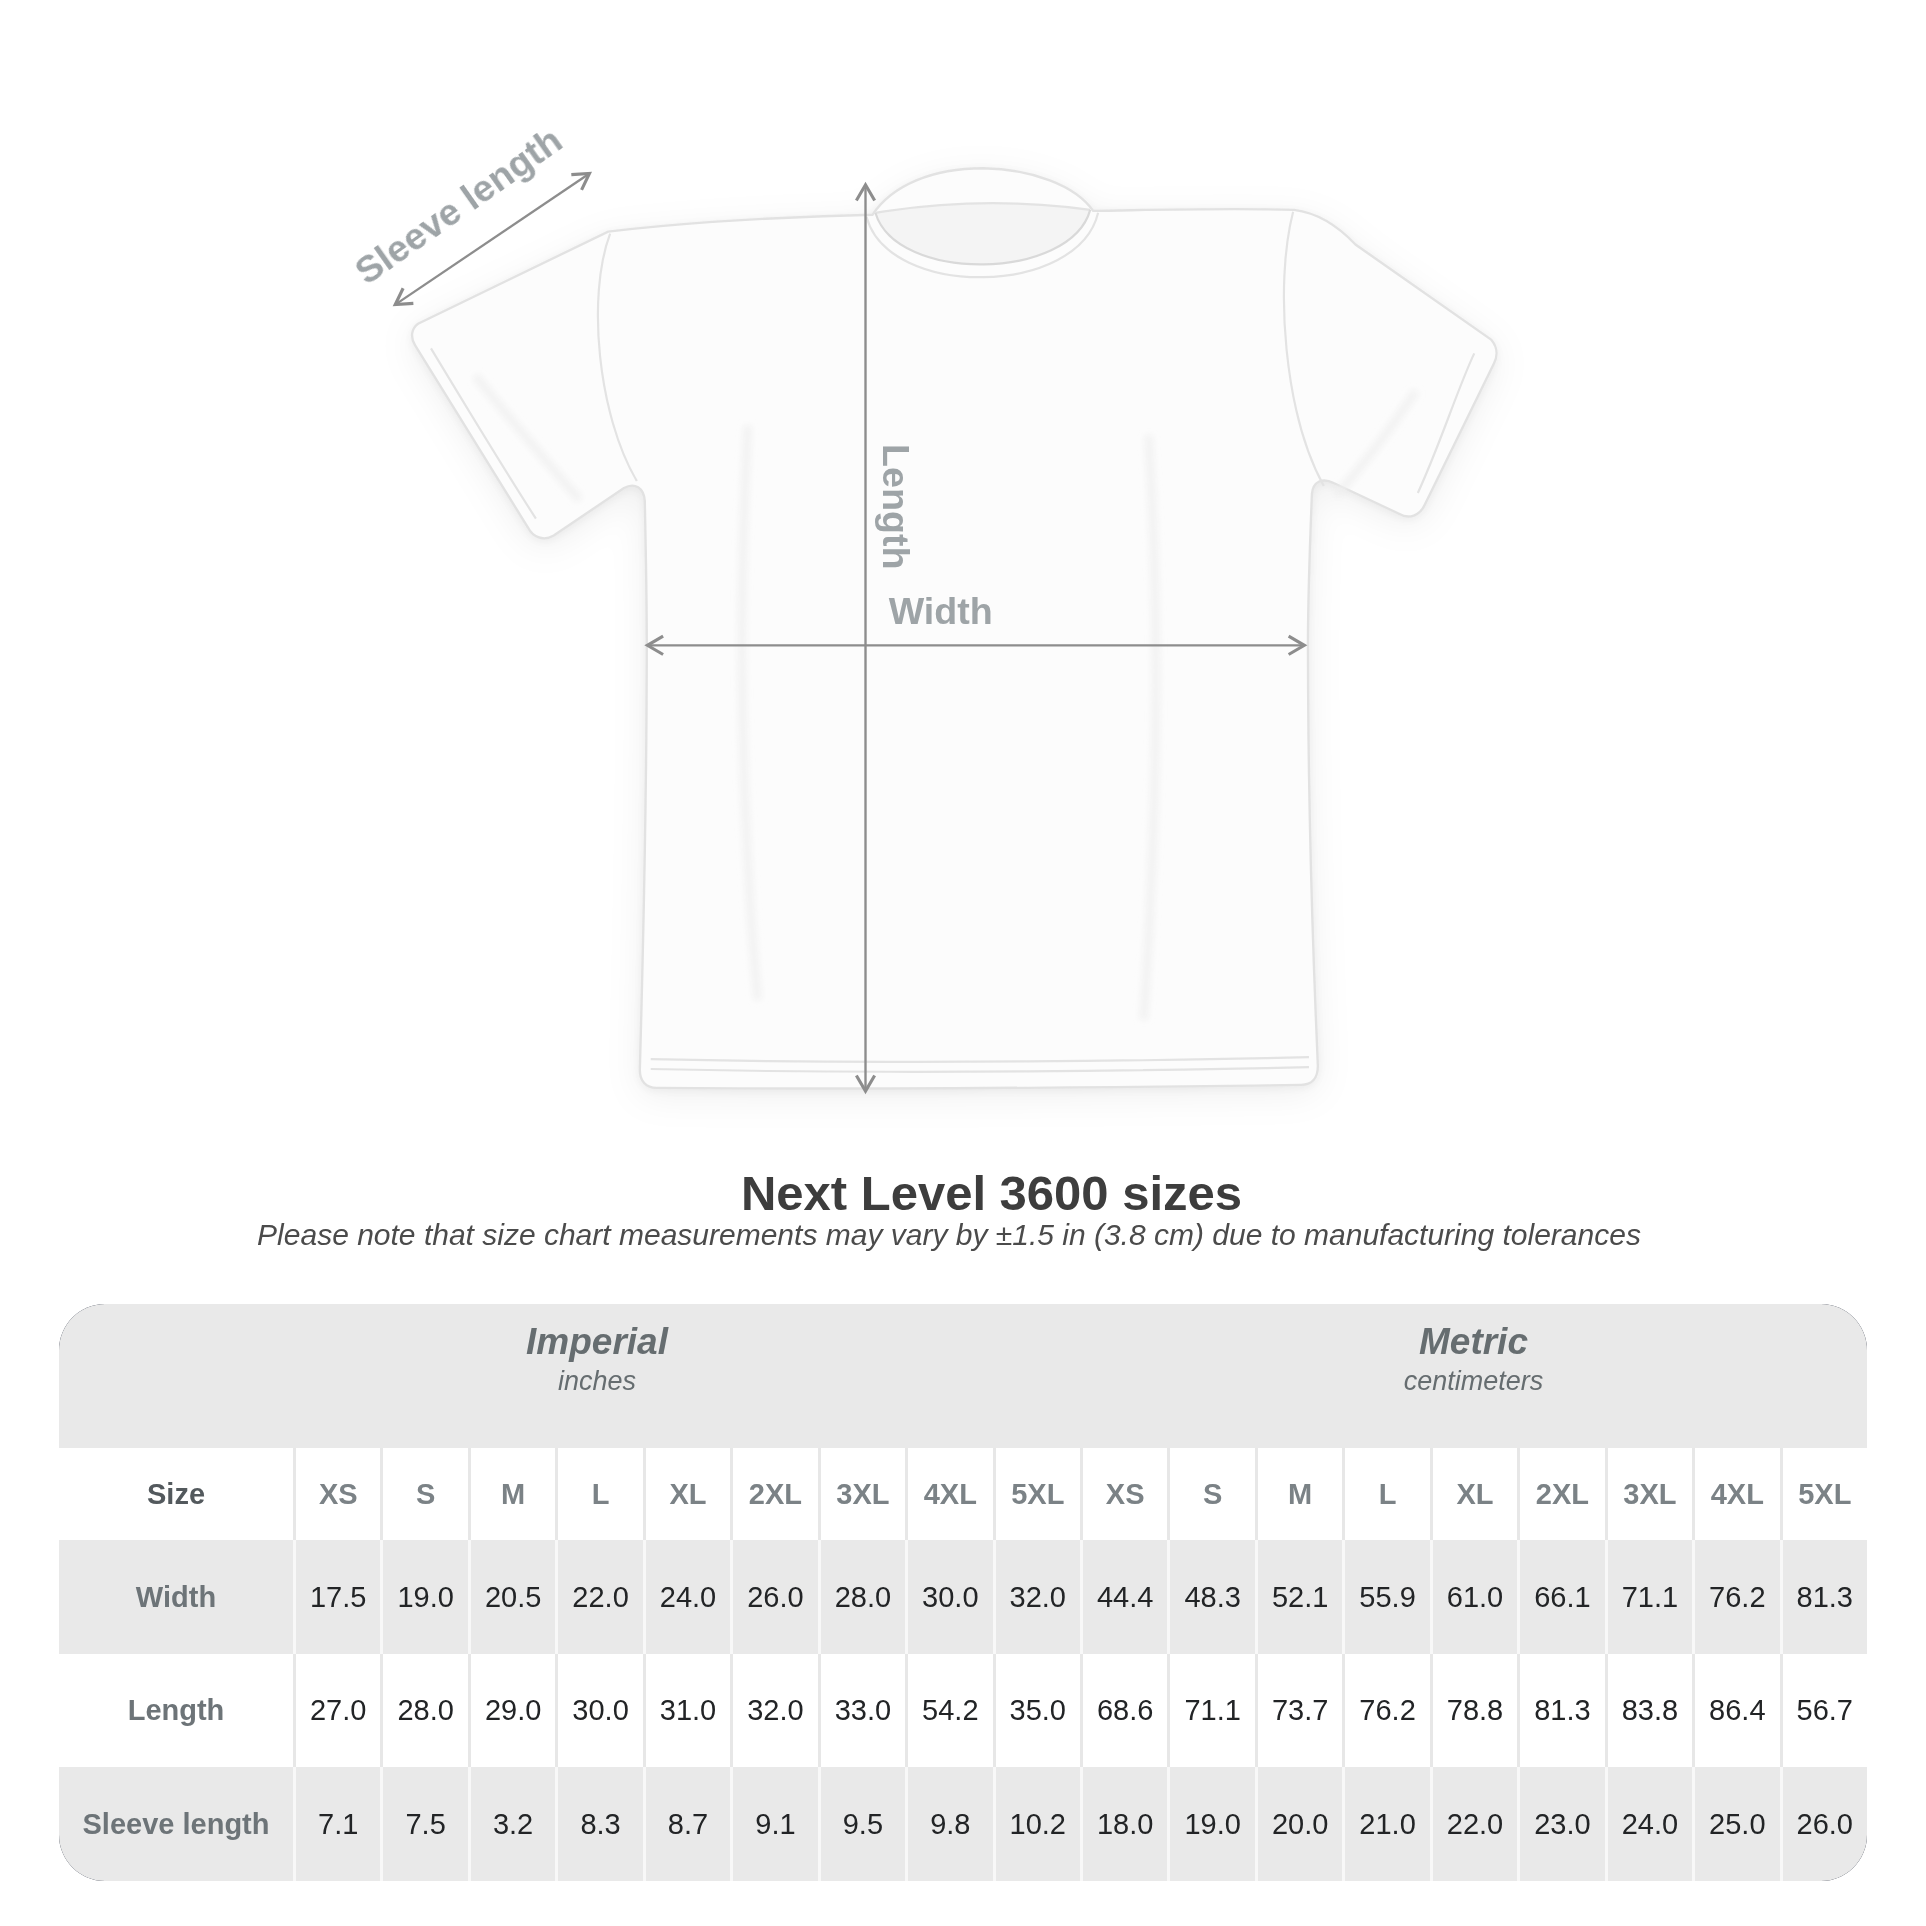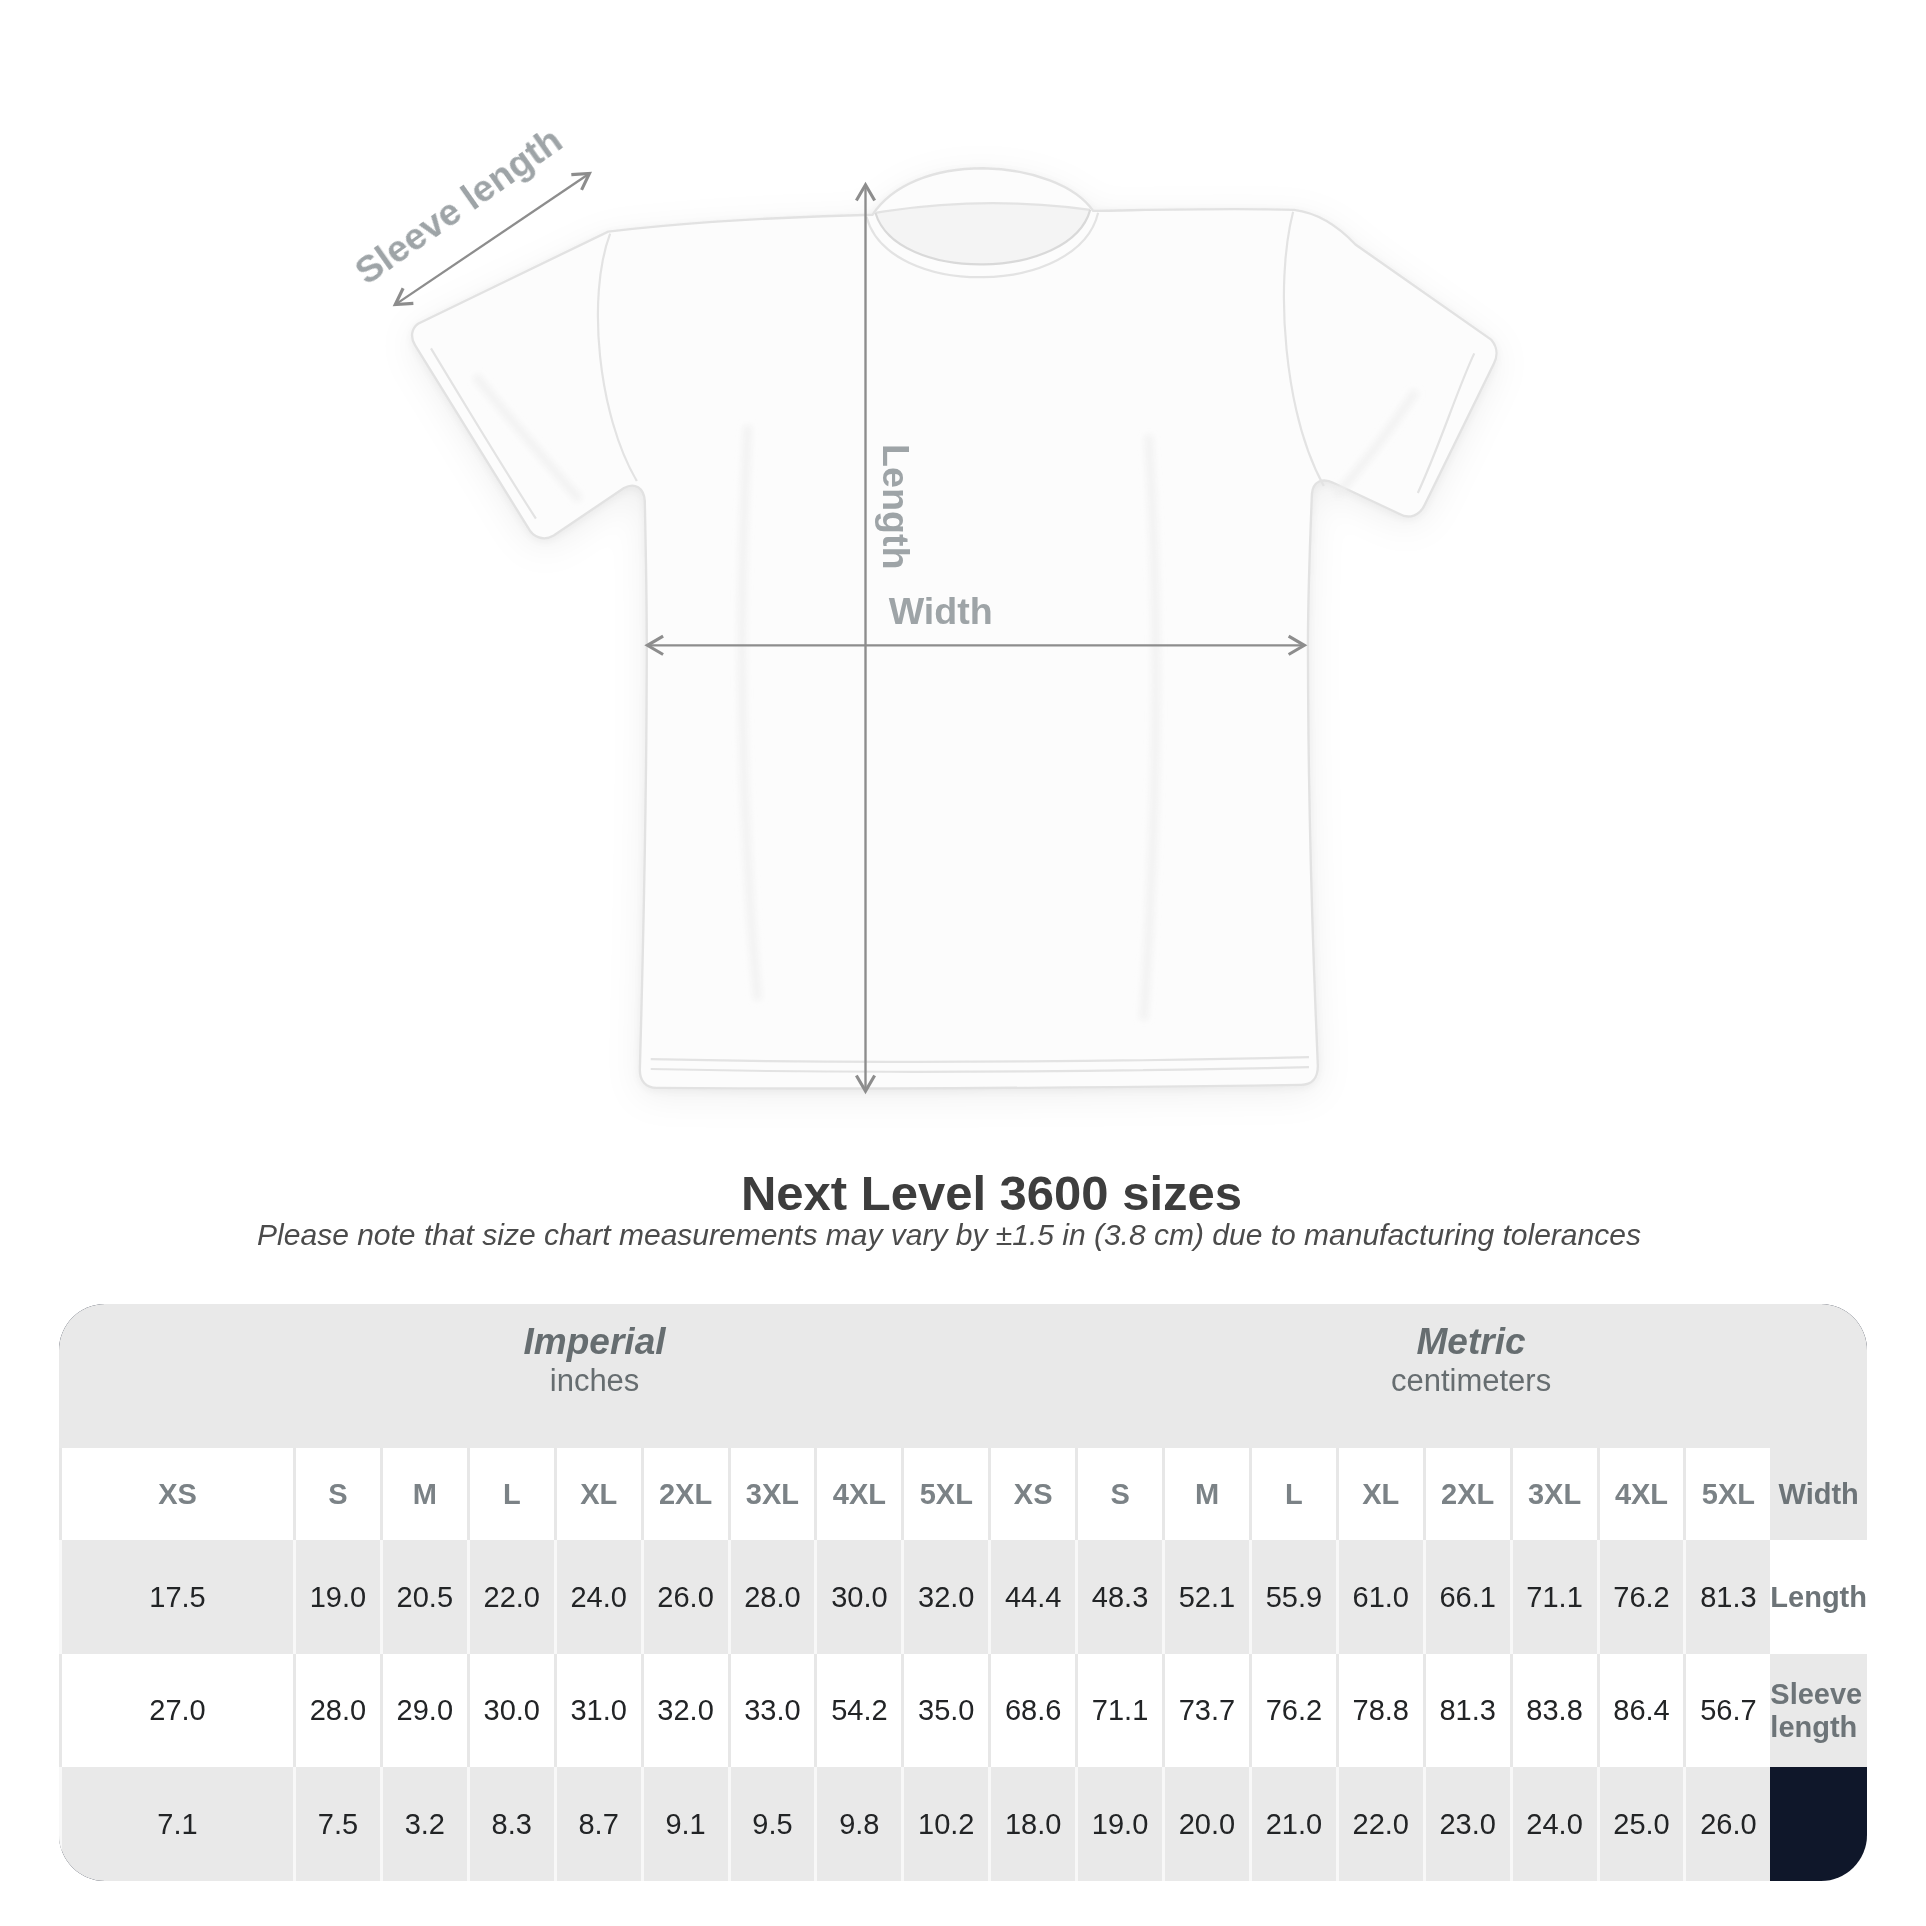--- a/index.html
+++ b/index.html
@@ -26,21 +26,21 @@
   
   .size-table{position:absolute;left:59px;top:1304px;width:1808px;height:577px;
               display:grid;grid-template-columns:234px repeat(18,1fr);
               grid-template-rows:144px 92px 114px 113px 115px;
               border-radius:46px;overflow:hidden;background:#0f172a;}
   .group{background:#e9e9e9;display:flex;flex-direction:column;align-items:center;
          justify-content:center;padding-bottom:34px;}
   .group-imperial{grid-column:1 / span 10;padding-left:55px;}
   .group-metric{grid-column:11 / span 9;}
   .group-name{font-size:37px;font-weight:bold;font-style:italic;color:#666d70;line-height:44px;}
-  .group-unit{font-size:31px;color:#666d70;line-height:34px;}
+  .group-unit{font-size:27px;font-style:italic;color:#666d70;line-height:34px;}
 
   .c{display:flex;align-items:center;justify-content:center;font-size:29px;}
   .rowA{background:#ffffff;}
   .rowB{background:#e9e9e9;}
   .sep{border-left:3px solid #e7e7e7;}
   .rowB.sep{border-left-color:#f8f8f8;}
   .sizehd{font-weight:bold;color:#53595d;}
   .hd{font-weight:bold;color:#7b8286;}
   .lbl{font-weight:bold;color:#6d7478;}
   .val{color:#222426;}
@@ -126,20 +126,21 @@
 
     <div class="group group-imperial">
       <div class="group-name">Imperial</div>
       <div class="group-unit">inches</div>
     </div>
     <div class="group group-metric">
       <div class="group-name">Metric</div>
       <div class="group-unit">centimeters</div>
     </div>
 
+    <div class="c rowA sizehd">Size</div>
     <div class="c rowA sep hd">XS</div>
     <div class="c rowA sep hd">S</div>
     <div class="c rowA sep hd">M</div>
     <div class="c rowA sep hd">L</div>
     <div class="c rowA sep hd">XL</div>
     <div class="c rowA sep hd">2XL</div>
     <div class="c rowA sep hd">3XL</div>
     <div class="c rowA sep hd">4XL</div>
     <div class="c rowA sep hd">5XL</div>
     <div class="c rowA sep hd">XS</div>

